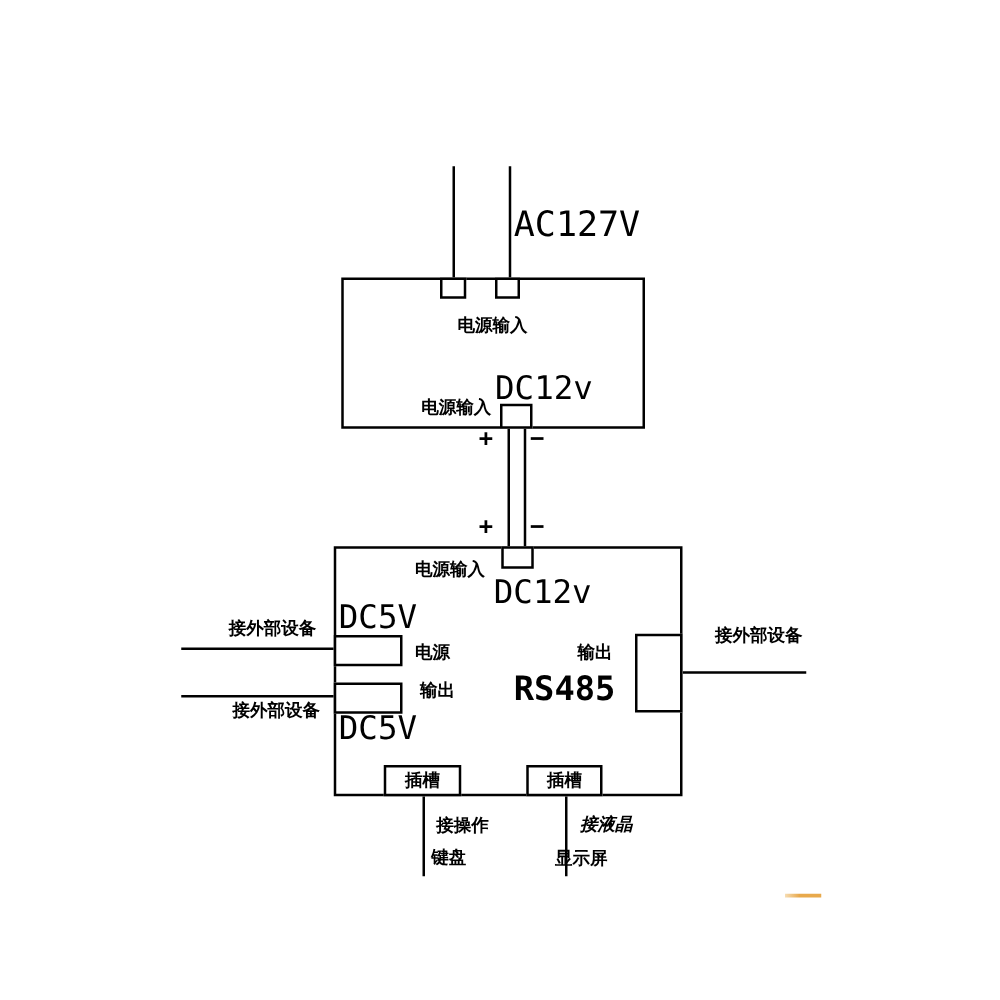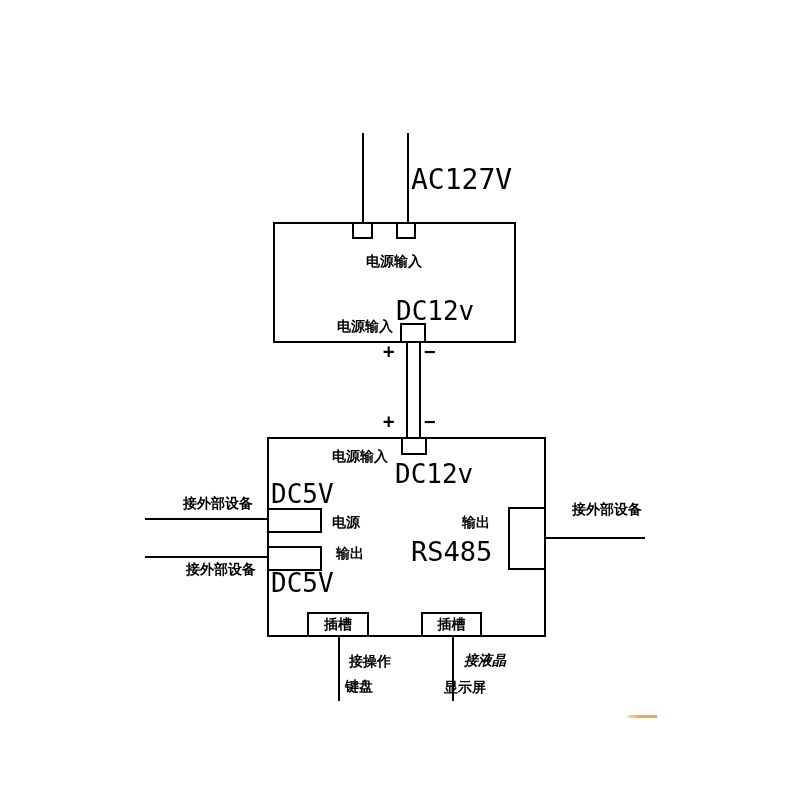--- a/index.html
+++ b/index.html
@@ -110,21 +110,21 @@
   <div class="lbl mono" style="left:395px; top:461px;">DC12v</div>
 
   <div class="lbl mono" style="left:271px; top:481px;">DC5V</div>
   <div class="conn" style="left:267px; top:508px; width:55px; height:25px;"></div>
   <div class="lbl zh" style="left:332px; top:515px;">电源</div>
   <div class="conn" style="left:267px; top:546px; width:55px; height:25px;"></div>
   <div class="lbl zh" style="left:336px; top:546px;">输出</div>
   <div class="lbl mono" style="left:271px; top:570px;">DC5V</div>
 
   <div class="lbl zh" style="left:462px; top:515px;">输出</div>
-  <div class="lbl mono" style="left:411px; top:538px; font-size:27px;">RS485</div>
+  <div class="lbl mono" style="left:411px; top:538px; font-size:27px;font-weight:bold;">RS485</div>
   <div class="conn" style="left:508px; top:507px; width:38px; height:63px;"></div>
 
   <div class="slot" style="left:307px; top:612px; width:62px; height:25px;">
     <span class="zh">插槽</span>
   </div>
   <div class="slot" style="left:421px; top:612px; width:61px; height:25px;">
     <span class="zh">插槽</span>
   </div>
 
   <div class="hline" style="left:145px; top:518px; width:122px; height:2px;"></div>

